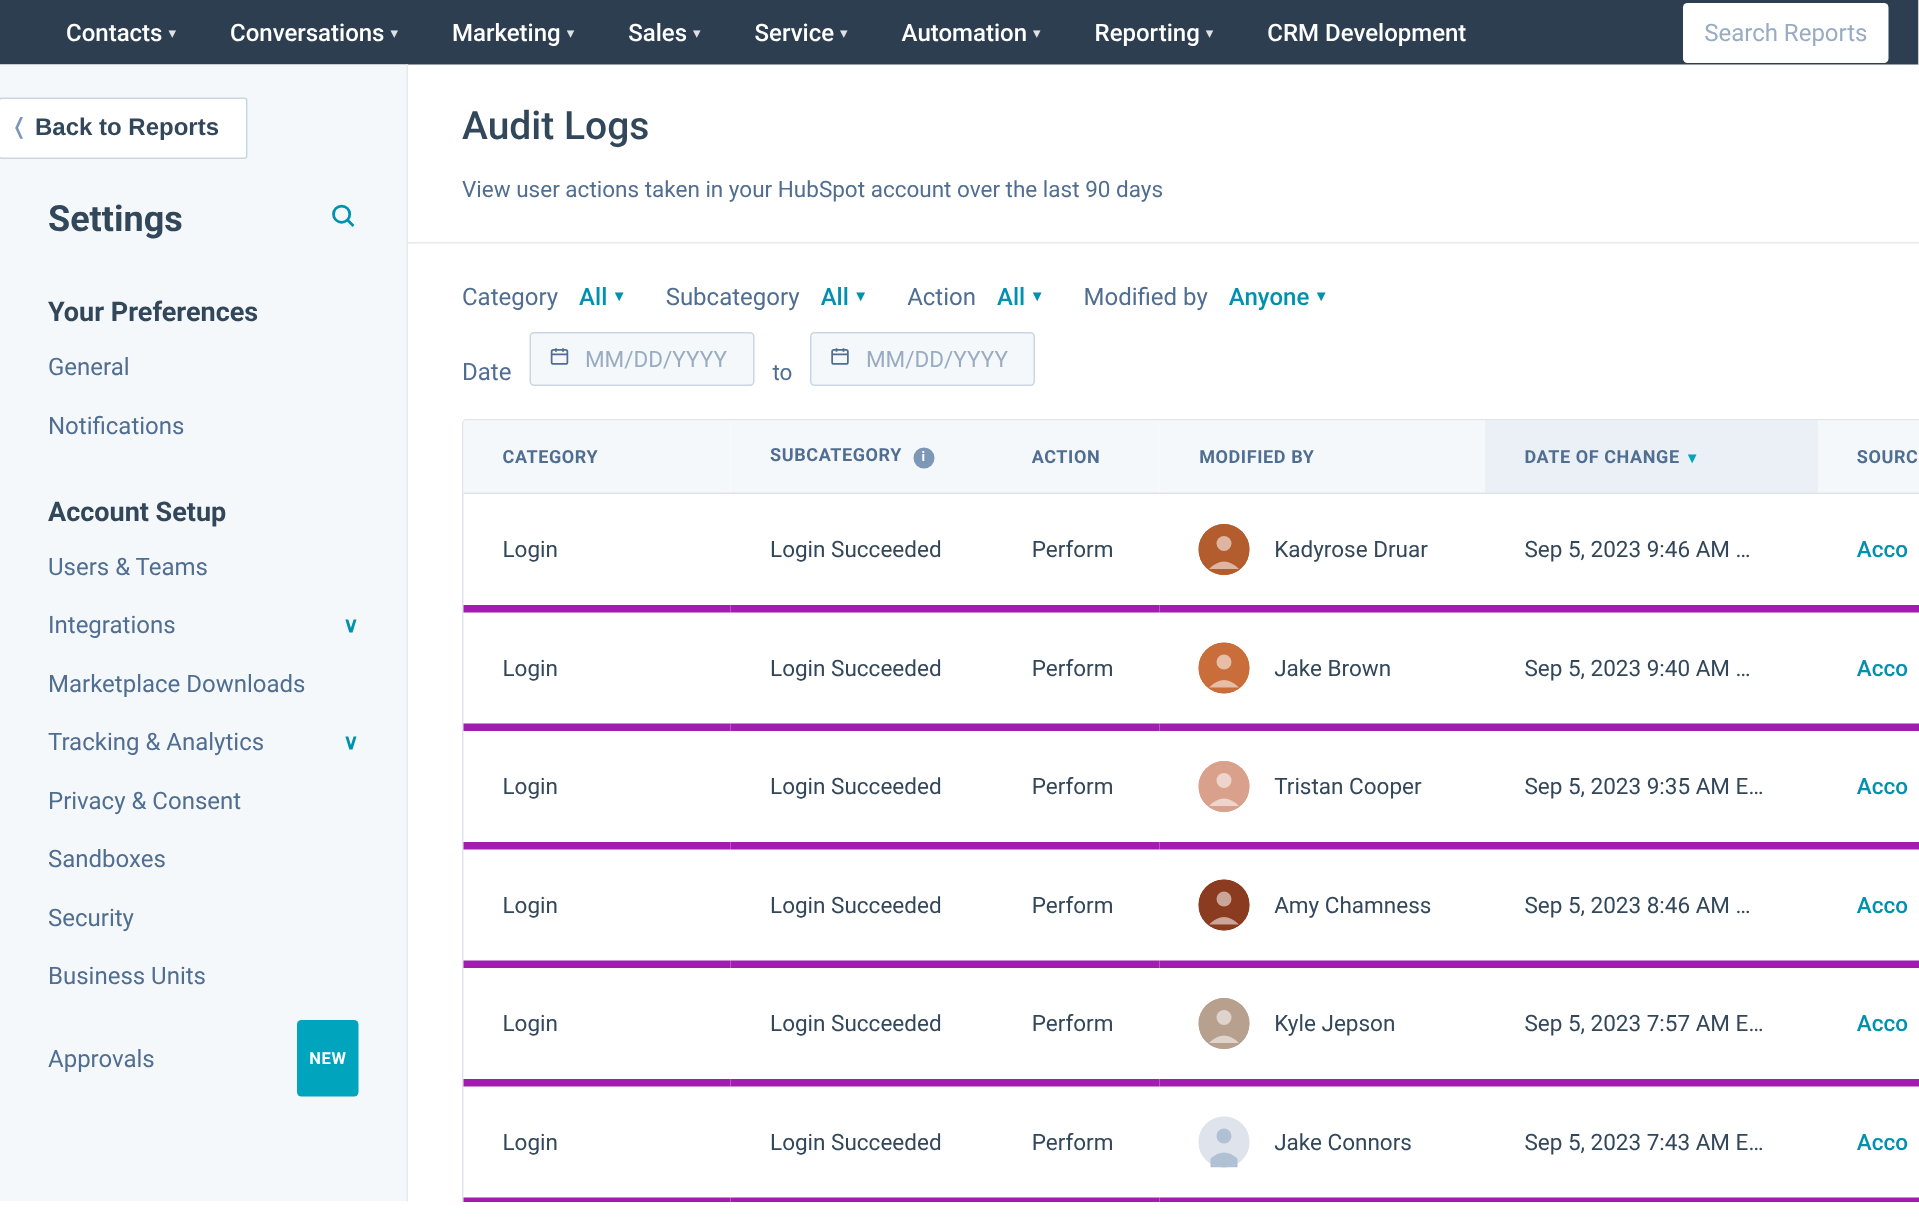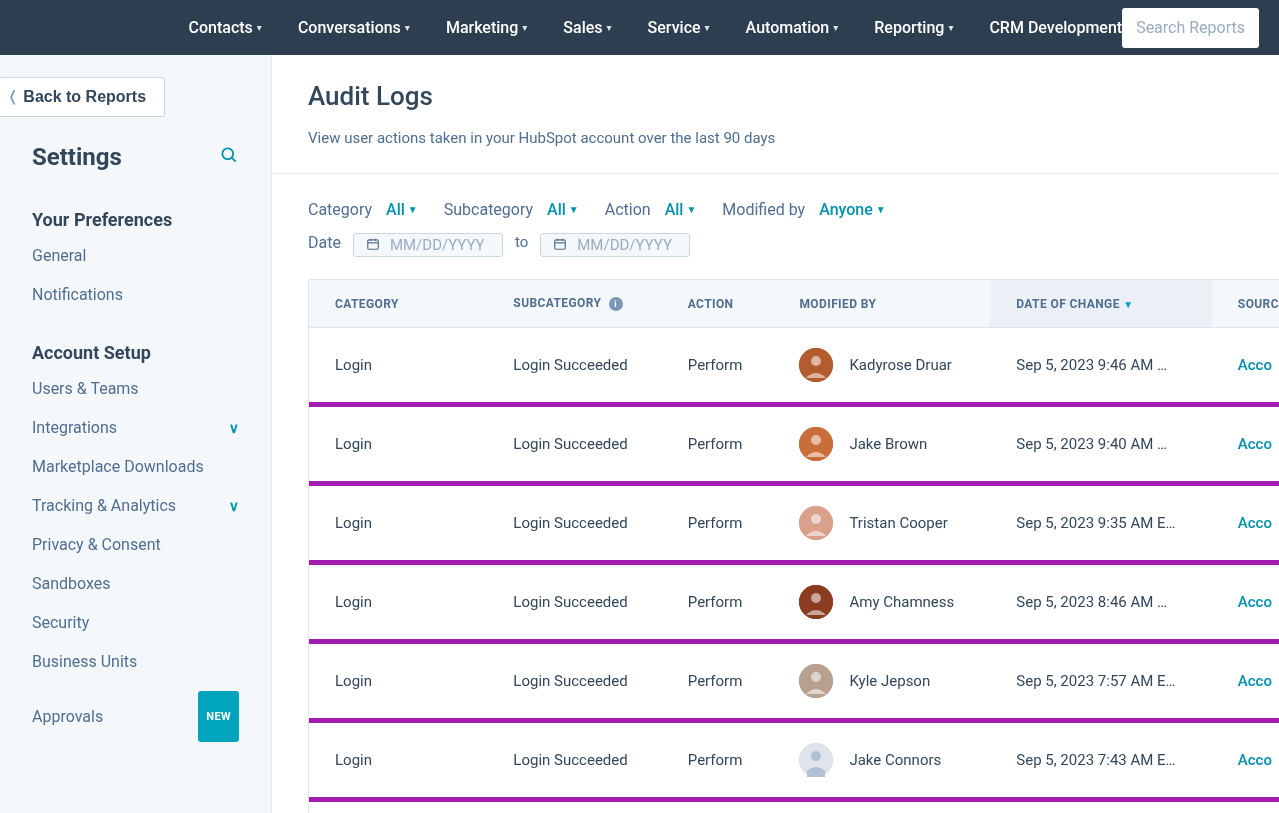--- a/index.html
+++ b/index.html
@@ -5,25 +5,25 @@
   * { box-sizing: border-box; margin: 0; padding: 0; }
   body {
     font-family: -apple-system, BlinkMacSystemFont, "Segoe UI", Roboto, "Helvetica Neue", Arial, sans-serif;
     color: #33475b;
     background: #fff;
     overflow: hidden;
   }
   
   .topnav {
     background: #2d3e50;
-    height: 55px;
+    height: 43px;
     display: flex;
     align-items: center;
     padding: 0 20px 0 44px;
-    justify-content: flex-end;
+    justify-content: space-between;
   }
   .topnav-left {
     display: flex;
     align-items: center;
     gap: 36px;
   }
   .nav-item {
     color: #fff;
     font-size: 16px;
     font-weight: 500;
@@ -175,28 +175,28 @@
     font-size: 16px;
     font-weight:500;
     cursor: pointer;
     display:flex;
     align-items:center;
     gap:3px;
   }
   .filter-dd .dd-car { font-size:10px; color:#0091ae;}
   .date-row {
     display:flex;
-    align-items:flex-start;
+    align-items:flex-end;
     gap:12px;
     margin-top:4px;
   }
   .date-input {
     border:1px solid #cbd6e2;
     border-radius:3px;
-    height:24px;
+    height:36px;
     display:flex;
     align-items:center;
     gap:10px;
     padding:0 12px;
     color:#99acc2;
     background:#f5f8fa;
     font-size:15px;
     min-width:150px;
   }
   .date-input .cal-icon { color:#506e91; font-size:14px;}

